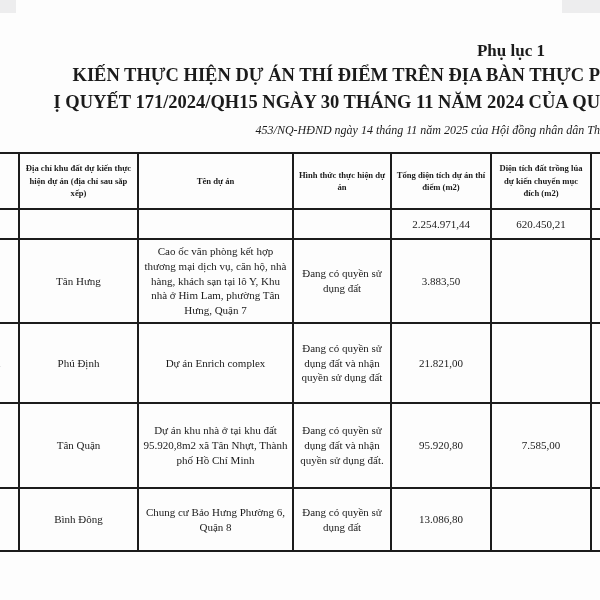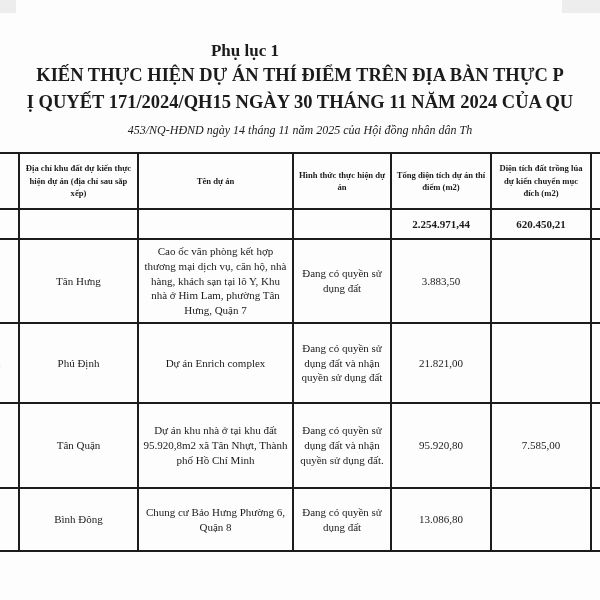--- a/index.html
+++ b/index.html
@@ -5,37 +5,37 @@
   html,body{margin:0;padding:0;background:#e9e9e9;}
   .page{
     position:relative;width:600px;height:600px;margin:0 auto;
     background:#fdfdfd;overflow:hidden;
     font-family:"Liberation Serif","DejaVu Serif",serif;
     color:#1b1b1b;
   }
   .corner{position:absolute;top:0;height:13px;background:#ededee;}
   .corner.left{left:0;width:16px;}
   .corner.right{right:0;width:38px;}
-  .titles{position:absolute;top:40px;left:0;width:600px;text-align:center;}
+  .titles{position:absolute;top:40px;left:0;width:600px;text-align:right;}
   .t1{font-weight:bold;font-size:17px;line-height:22px;transform:translateX(-55px);}
   .t2,.t3{font-weight:bold;font-size:18.5px;line-height:27px;white-space:nowrap;}
   .t4{font-style:italic;font-size:12px;line-height:24px;white-space:nowrap;margin-top:2px;}
   table.doc{
     position:absolute;top:152px;left:-30px;width:650px;
     border-collapse:collapse;table-layout:fixed;
   }
   table.doc th,table.doc td{
     border:2px solid #1c1c1c;padding:1px 3px;vertical-align:middle;
     overflow:hidden;
   }
   table.doc th{font-weight:bold;font-size:8.6px;line-height:1.45;text-align:center;}
   table.doc td{font-size:11px;line-height:1.35;text-align:center;}
   td.proj{font-size:11.4px;}
   td.num{text-align:right;font-size:11.4px;padding-right:5px;}
-  td.num.bold{font-weight:bold;}
+  td.num.bold{font-weight:normal;}
   .frag{white-space:pre-line;text-align:right;padding-right:1px;}
   th.fragR, td.fragR{white-space:pre-line;text-align:left;padding-left:3px;line-height:2.1;}
   td.blank{background:#fdfdfd;}
 </style>
 </head>
 <body>
 
 <div class="page">
   <div class="corner left"></div>
   <div class="corner right"></div>

